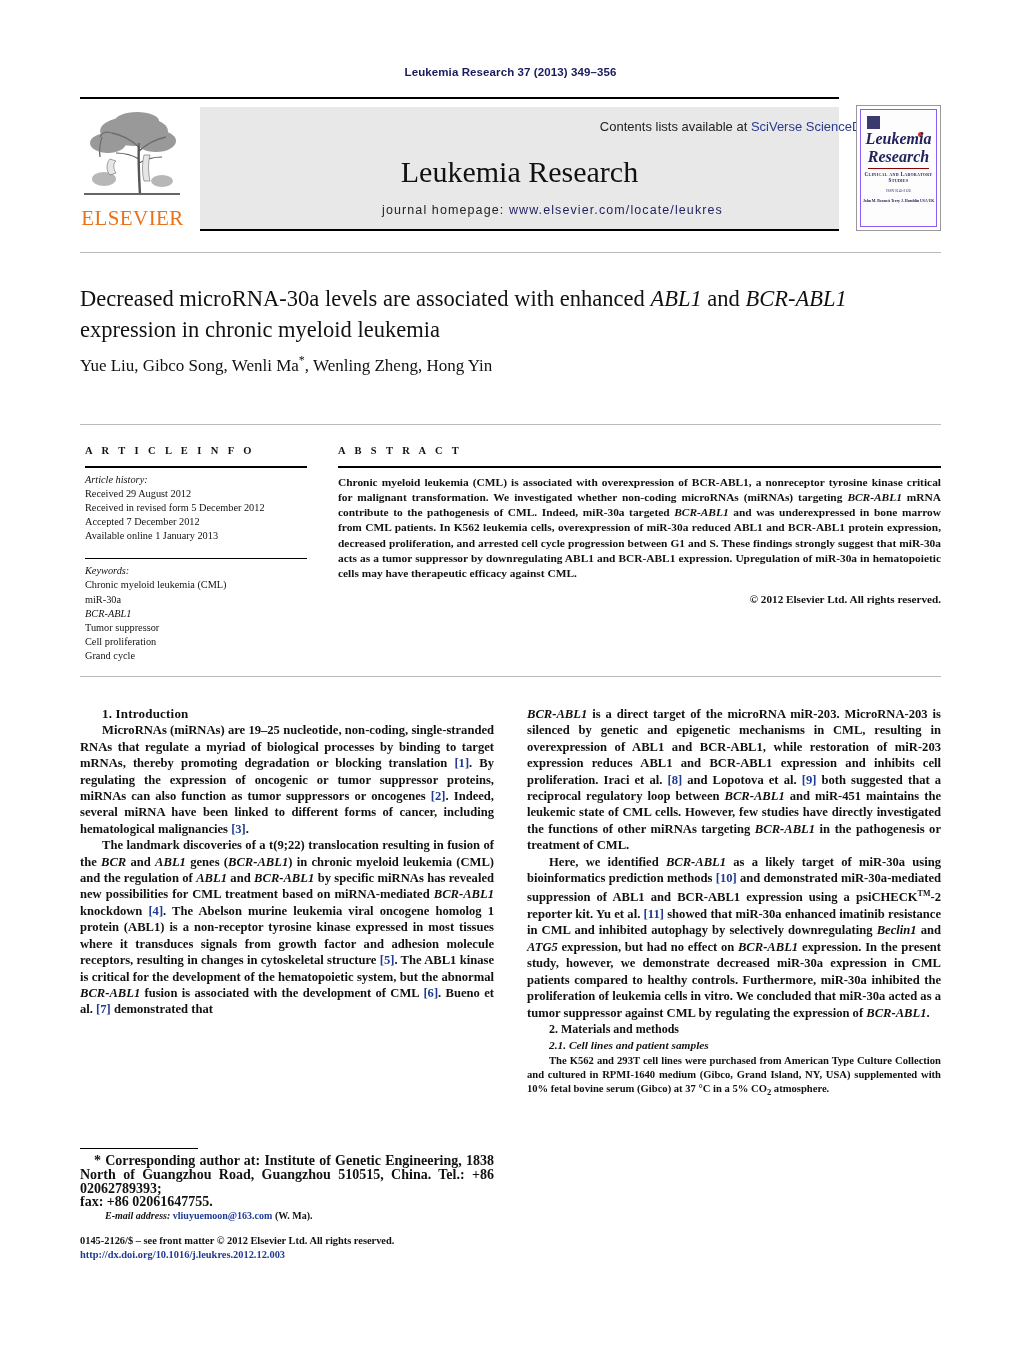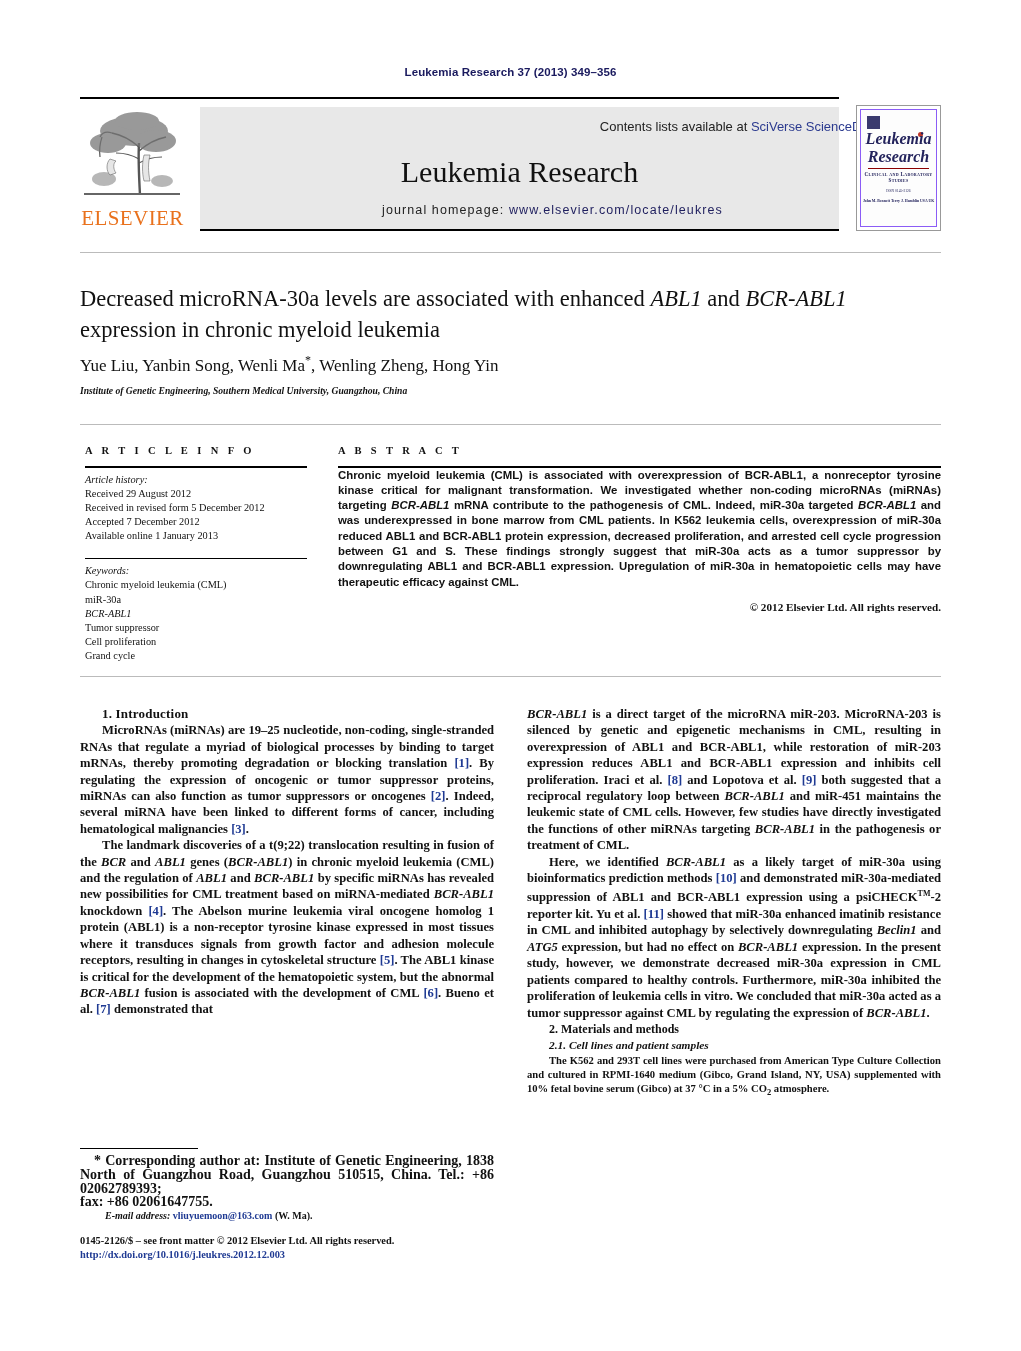--- a/index.html
+++ b/index.html
@@ -253,26 +253,27 @@
     font-weight: normal;
     font-size: 10.3px;
     line-height: 14.2px;
     color: #111;
     padding-top: 5px;
   }
   .info-block .lbl { font-style: italic; }
   .info-gap { height: 14px; }
 
   .abstract-text {
-    font-family: Liberation Sans, sans-serif;
+    font-family: Liberation Serif, serif;
     font-weight: bold;
     font-size: 11.4px;
     line-height: 15.3px;
     text-align: justify;
     color: #111;
+    padding-top: 7px;
   }
   .abstract-text i { font-style: italic; }
   .copyright {
     font-family: "Liberation Serif", serif;
     font-weight: bold;
     font-size: 11.2px;
     text-align: right;
     padding-top: 11px;
     color: #111;
   }
@@ -441,24 +442,23 @@
     </div>
   </div>
 
   <div class="title-rule"></div>
 
   <div class="article-title">
     <span>Decreased microRNA-30a levels are associated with enhanced </span><i>ABL1</i><span> and </span><i>BCR-ABL1</i><span> expression in chronic myeloid leukemia</span>
   </div>
 
   <div class="authors">
-    <span>Yue Liu, Yanbin Song, Wenli Ma</span><sup>*</sup><span>, Wenling Zheng, Hong Yin</span>
-  </div>
-
-  <div class="affiliation">Institute of Genetic Engineering, Southern Medical University, Guangzhou, China</div>
+    <span>Yue Liu, Gibco Song, Wenli Ma</span><sup>*</sup><span>, Wenling Zheng, Hong Yin</span>
+  </div>
+
 
   <div class="info-rule-top"></div>
 
   <div class="sec-head info-head">A R T I C L E   I N F O</div>
   <div class="sec-head abs-head">A B S T R A C T</div>
 
   <div class="info-col">
     <div class="hr-black short"></div>
     <div class="info-block">
       <div class="lbl">Article history:</div>

